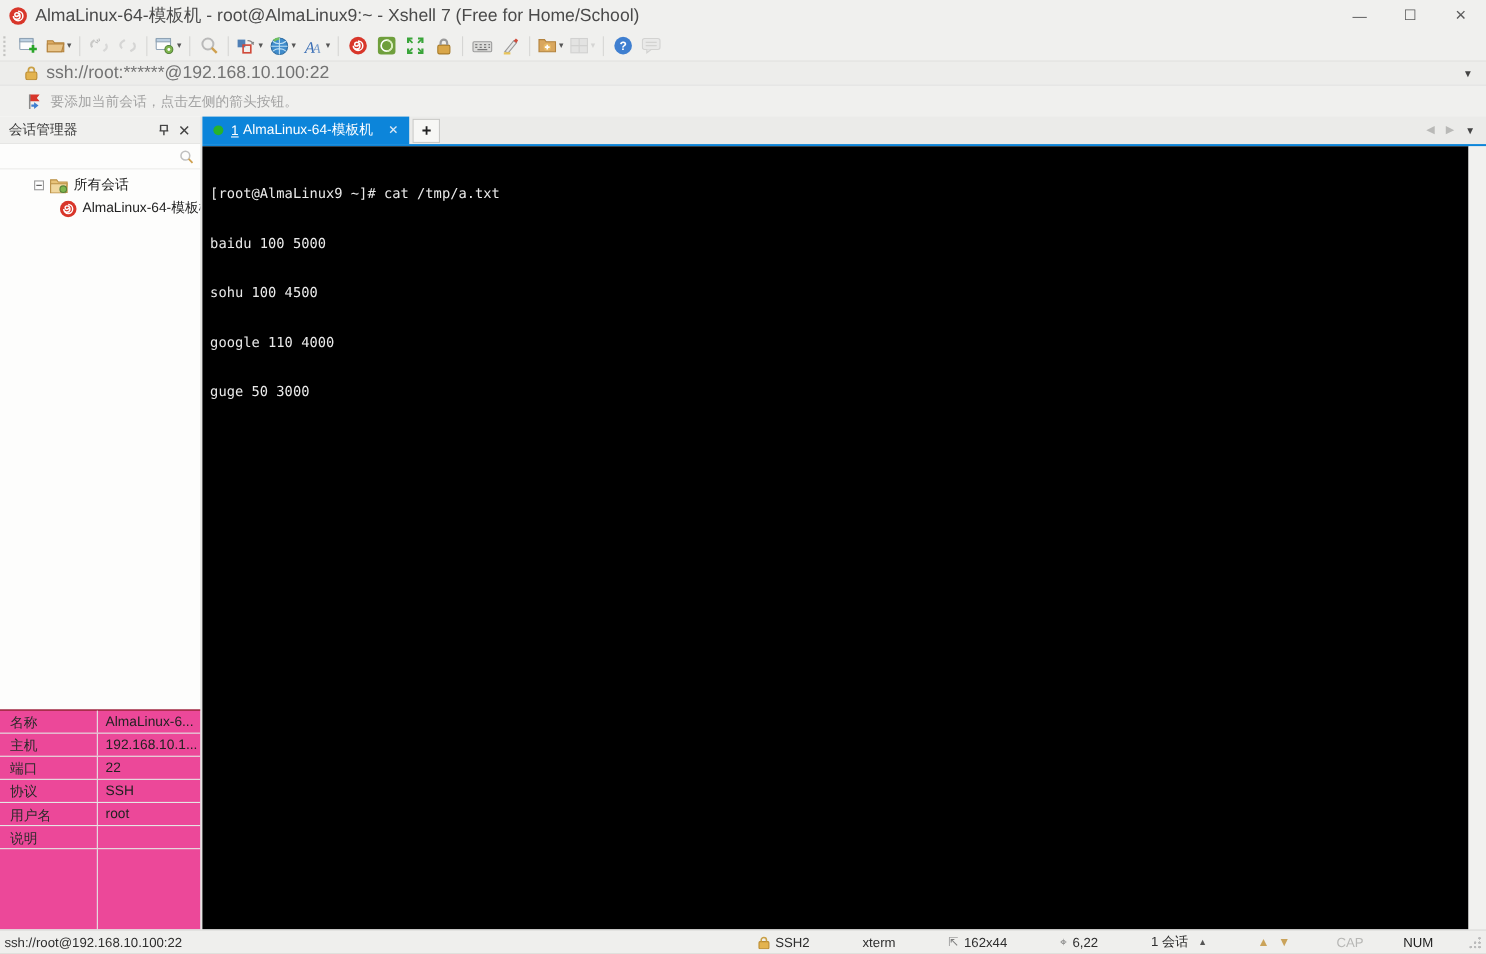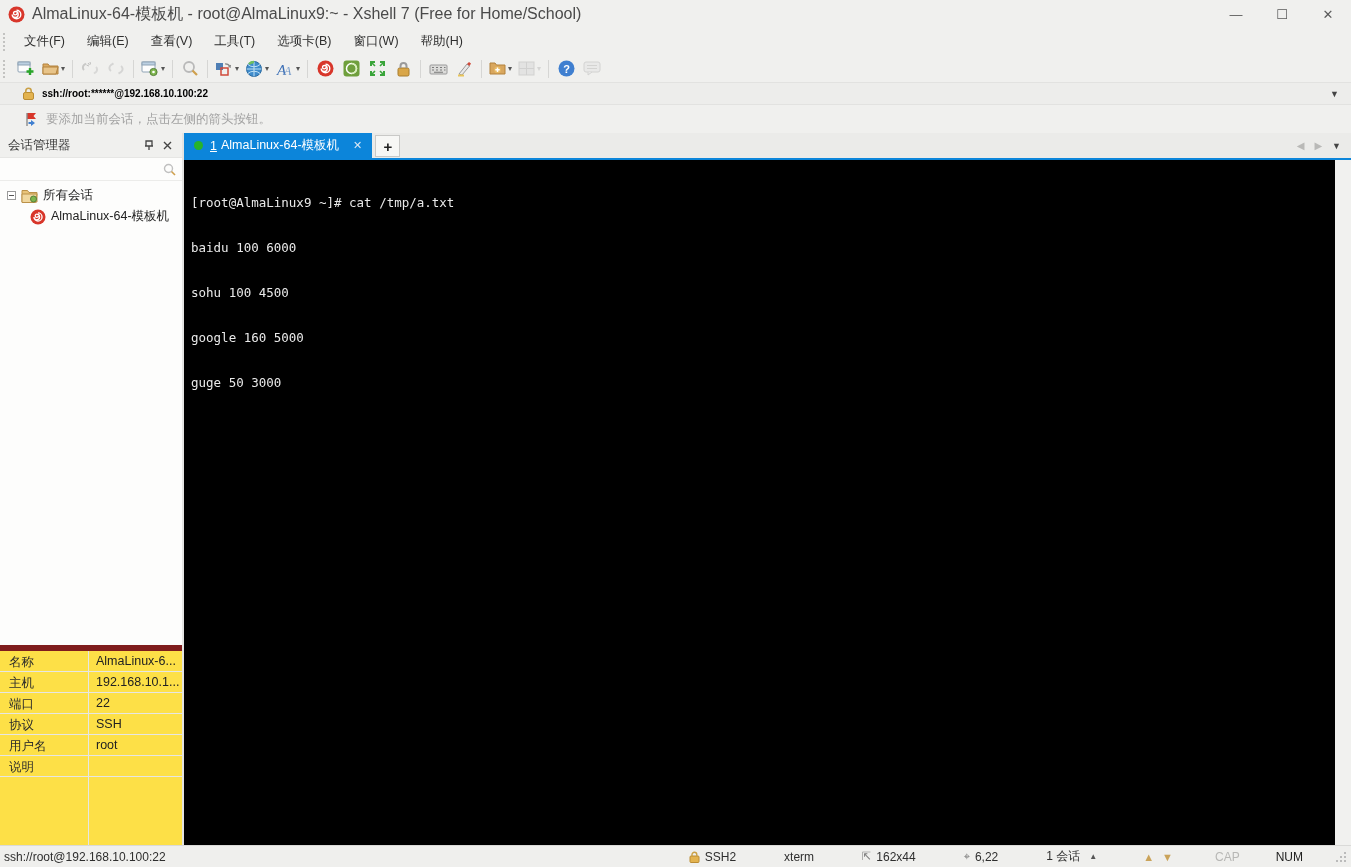--- a/index.html
+++ b/index.html
@@ -29,48 +29,48 @@
   .tb-btn { height: 24px; min-width: 26px; padding: 0 3px; display: flex; align-items: center; justify-content: center; border-radius: 2px; }
   .tb-btn svg { display: block; }
   .tb-caret { font-size: 8px; color: #555; margin-left: 2px; }
   .tb-caret.dis { color: #b5b5b5; }
   .tb-sep { width: 1px; height: 18px; background: #d6d6d4; margin: 0 4px; flex: none; }
   .disabled-icon { opacity: .45; filter: grayscale(1); }
 
   
   .addressbar { height: 23px; display: flex; align-items: center; background: #ededeb; border-top: 1px solid #e2e2e0; border-bottom: 1px solid #e2e2e0; padding: 0 4px 0 0; flex: none; }
   .addr-lock { margin: 0 7px 0 22px; flex: none; }
-  .addr-text { color: #000000; font-size: 10px; flex: 1 1 auto; white-space: nowrap; font-weight: bold; }
+  .addr-text { color: #737373; font-size: 16px; flex: 1 1 auto; white-space: nowrap; }
   .addr-caret { color: #444; font-size: 9px; padding: 0 8px; }
 
   
   .infobar { height: 28px; display: flex; align-items: center; background: #f0f0ee; flex: none; }
   .info-icon { margin: 0 7px 0 25px; flex: none; }
   .info-text { color: #a2a2a2; font-size: 12.5px; }
 
   
   .main { flex: 1 1 auto; display: flex; min-height: 0; }
 
   
   .sidebar { width: 184px; flex: none; display: flex; flex-direction: column; background: #fdfdfc; border-right: 2px solid #e4e4e2; }
   .sb-header { height: 25px; flex: none; display: flex; align-items: center; background: #f0f0ee; padding: 0 6px 0 8px; border-bottom: 1px solid #e6e6e4; }
   .sb-title { color: #3a3a3a; font-size: 12.5px; flex: 1; }
   .sb-hbtn { width: 18px; height: 18px; display: flex; align-items: center; justify-content: center; color: #444; }
   .sb-search { height: 23px; flex: none; display: flex; align-items: center; background: #fdfdfc; border-bottom: 1px solid #ececea; padding: 0 6px; }
   .sb-search input { flex: 1; border: none; outline: none; background: transparent; font-size: 12px; font-family: inherit; color:#333; }
-  .tree { flex: 1 1 auto; overflow: hidden; padding-top: 4px; }
+  .tree { flex: 1 1 auto; overflow: hidden; padding-top: 4px; margin-left: 24px; }
   .tree-row { display: flex; align-items: center; height: 21px; padding-left: 7px; white-space: nowrap; }
   .tree-expander { width: 9px; height: 9px; border: 1px solid #9a9a9a; background: #fff; position: relative; margin-right: 5px; flex: none; }
   .tree-expander:before { content:""; position: absolute; left: 1px; right: 1px; top: 3px; height: 1px; background: #555; }
   .tree-row .t-icon { margin-right: 5px; flex: none; }
   .tree-label { font-size: 12.5px; color: #222; }
   .tree-child { padding-left: 30px; }
 
   
-  .props { flex: none; border-top: 6px solid #7f1d1d; background: #fde047; display: flex; flex-direction: column; height: 200px; }
+  .props { flex: none; border-top: 1px solid #7f1d1d; background: #ec4899; display: flex; flex-direction: column; height: 200px; }
   .prop-row { display: flex; height: 21px; flex: none; border-bottom: 1px solid #e6e6e4; }
   .prop-label { width: 89px; flex: none; padding: 3px 0 0 9px; color: #2b2b2b; font-size: 12.5px; border-right: 1px solid #e6e6e4; }
   .prop-value { flex: 1; padding: 3px 0 0 7px; color: #222; font-size: 12.5px; white-space: nowrap; overflow: hidden; }
   .prop-filler { flex: 1; display: flex; }
   .prop-filler .fl { width: 89px; border-right: 1px solid #e6e6e4; }
 
   
   .content { flex: 1 1 auto; display: flex; flex-direction: column; min-width: 0; }
   .tabbar { height: 27px; flex: none; display: flex; align-items: stretch; background: #ebebe9; border-bottom: 2px solid #0c85da; }
   .tab-active { background: #0c85da; color: #fff; display: flex; align-items: center; padding: 0 10px 0 10px; min-width: 182px; }
@@ -117,30 +117,20 @@
       <path d="M8.5 4.2 a4.3 4.3 0 1 1 -4.3 4.3 a3 3 0 1 0 3-3 a1.7 1.7 0 1 0 1.7 1.7" fill="none" stroke="#fff" stroke-width="1.4"></path>
     </svg>
     <span class="title-text">AlmaLinux-64-模板机 - root@AlmaLinux9:~ - Xshell 7 (Free for Home/School)</span>
     <div class="win-controls">
       <div class="win-btn">—</div>
       <div class="win-btn">☐</div>
       <div class="win-btn">✕</div>
     </div>
   </div>
 
-  <div class="menubar">
-    <div class="grip"></div>
-    <div class="menu-item">文件(F)</div>
-    <div class="menu-item">编辑(E)</div>
-    <div class="menu-item">查看(V)</div>
-    <div class="menu-item">工具(T)</div>
-    <div class="menu-item">选项卡(B)</div>
-    <div class="menu-item">窗口(W)</div>
-    <div class="menu-item">帮助(H)</div>
-  </div>
 
   <div class="toolbar">
     <div class="grip"></div>
 
     <div class="tb-btn">
       <svg width="18" height="17" viewBox="0 0 18 17">
           <rect x="1" y="2" width="12" height="10" rx="1" fill="#fdfdfd" stroke="#8fa3b5"></rect>
           <rect x="1" y="2" width="12" height="3" fill="#bcd0e2" stroke="#8fa3b5"></rect>
           <path d="M13 8 v7 M9.5 11.5 h7" stroke="#2aa52a" stroke-width="2.4"></path>
         </svg>
@@ -389,23 +379,23 @@
         <div class="tab-nav">
           <span>◀</span>
           <span>▶</span>
           <span class="dd">▼</span>
         </div>
       </div>
 
       <div class="term-wrap">
         <div class="terminal">
           <div class="term-line">[root@AlmaLinux9 ~]# cat /tmp/a.txt</div>
-          <div class="term-line">baidu 100 6000</div>
+          <div class="term-line">baidu 100 5000</div>
           <div class="term-line">sohu 100 4500</div>
-          <div class="term-line">google 160 5000</div>
+          <div class="term-line">google 110 4000</div>
           <div class="term-line">guge 50 3000</div>
         </div>
         <div class="term-scrollbar"></div>
       </div>
     </div>
   </div>
 
   <div class="statusbar">
     <span class="sb-left">ssh://root@192.168.10.100:22</span>
     <span class="sb-item">

